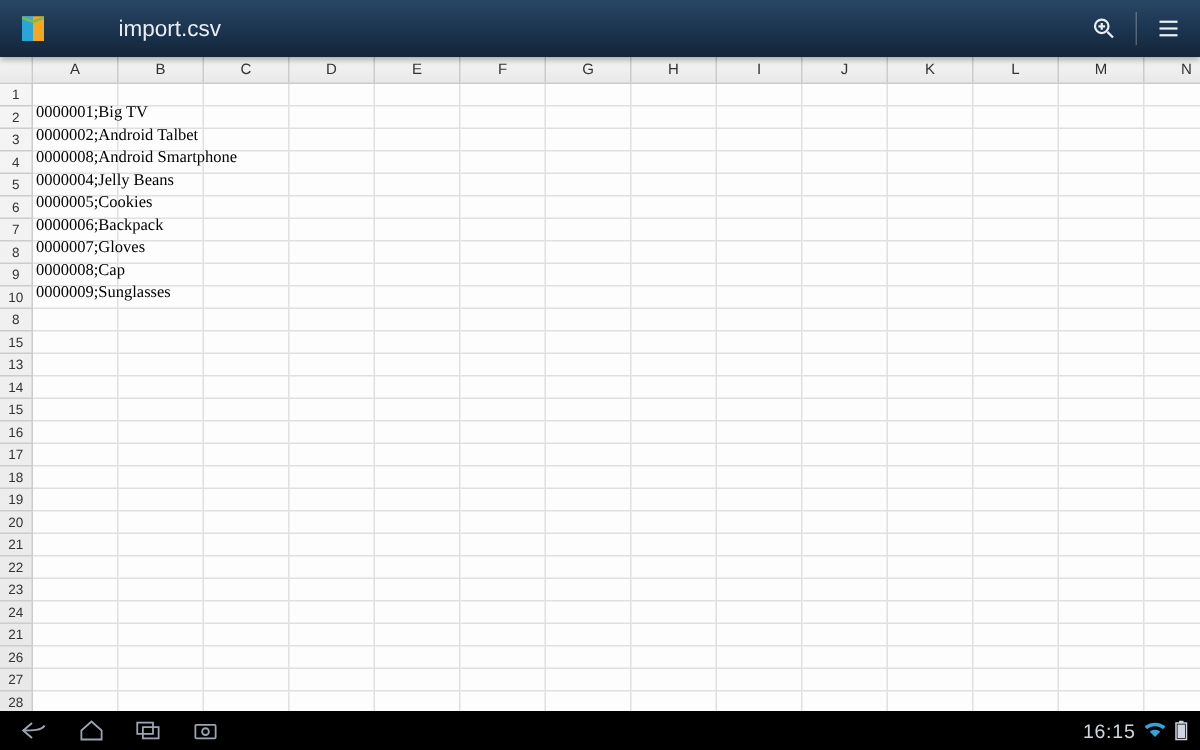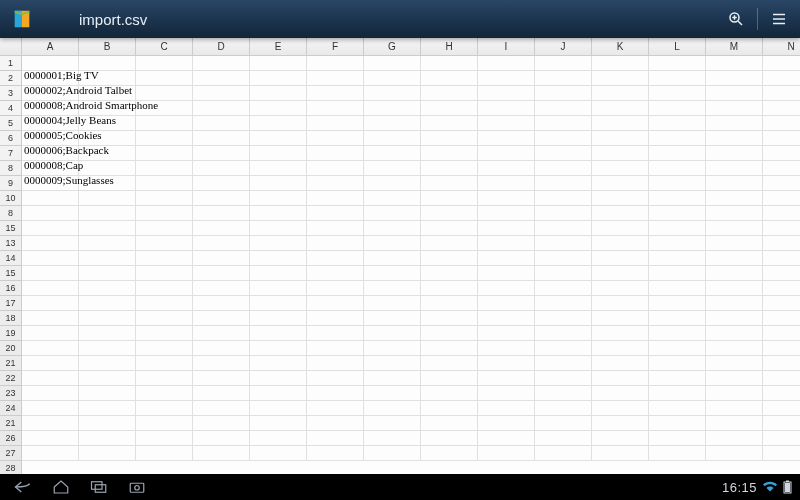--- a/index.html
+++ b/index.html
@@ -305,20 +305,38 @@
         <div class="cell"></div>
         <div class="cell"></div>
         <div class="cell"></div>
         <div class="cell"></div>
         <div class="cell"></div>
         <div class="cell"></div>
         <div class="cell"></div>
       </div>
       <div class="row">
         <div class="cell overflow">
+          <span>0000007;Gloves</span>
+        </div>
+        <div class="cell"></div>
+        <div class="cell"></div>
+        <div class="cell"></div>
+        <div class="cell"></div>
+        <div class="cell"></div>
+        <div class="cell"></div>
+        <div class="cell"></div>
+        <div class="cell"></div>
+        <div class="cell"></div>
+        <div class="cell"></div>
+        <div class="cell"></div>
+        <div class="cell"></div>
+        <div class="cell"></div>
+      </div>
+      <div class="row">
+        <div class="cell overflow">
           <span>0000008;Cap</span>
         </div>
         <div class="cell"></div>
         <div class="cell"></div>
         <div class="cell"></div>
         <div class="cell"></div>
         <div class="cell"></div>
         <div class="cell"></div>
         <div class="cell"></div>
         <div class="cell"></div>

